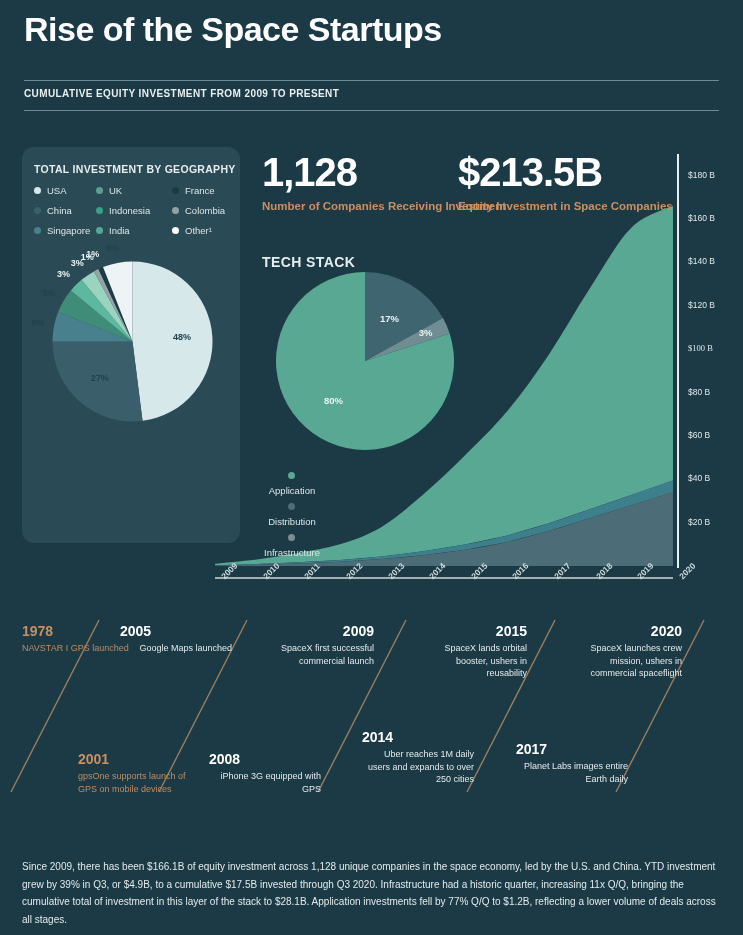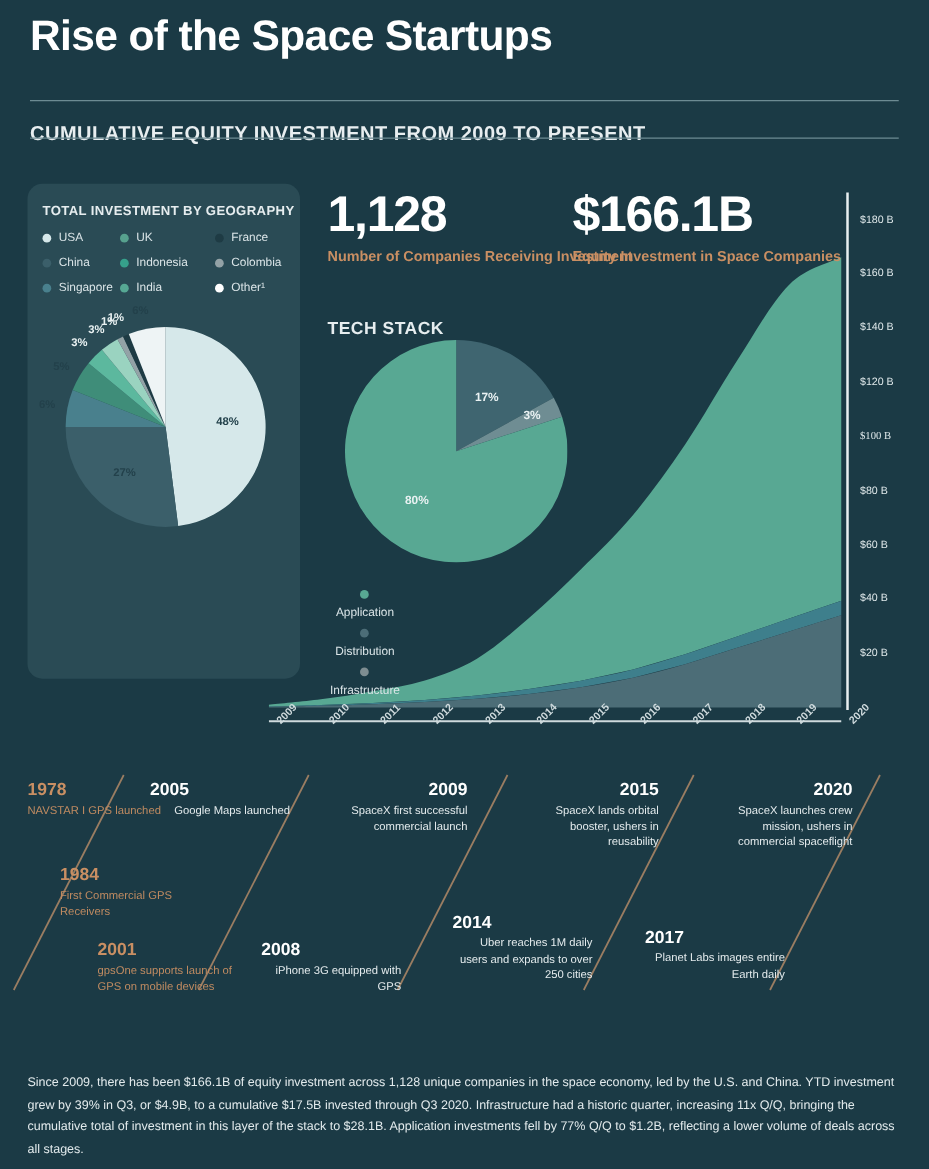--- a/index.html
+++ b/index.html
@@ -16,21 +16,21 @@
   
   .title{
     position:absolute;left:24px;top:10px;
     font-size:34px;font-weight:bold;letter-spacing:-0.5px;color:#ffffff;
   }
   .rule{position:absolute;left:24px;width:695px;height:1px;background:#6d8b93;}
   .rule-top{top:80px;}
   .rule-bot{top:110px;}
   .subtitle{
     position:absolute;left:24px;top:88px;
-    font-size:16px;font-weight:bold;letter-spacing:0.4px;color:#e8eef0;margin-top:11px;
+    font-size:10px;font-weight:bold;letter-spacing:0.4px;color:#e8eef0;
   }
 
   
   .geo-card{
     position:absolute;left:22px;top:147px;width:218px;height:396px;
     background:#2a4b55;border-radius:12px;
   }
   .geo-title{
     position:absolute;left:12px;top:16px;
     font-size:10.5px;font-weight:bold;letter-spacing:0.3px;color:#e6edef;
@@ -213,21 +213,21 @@
         </div>
     </div>
   </div>
 
   <div class="stat stat-1">
     <div class="num">1,128</div>
     <div class="cap">Number of Companies
 Receiving Investment</div>
   </div>
   <div class="stat stat-2">
-    <div class="num">$166.1B</div>
+    <div class="num">$213.5B</div>
     <div class="cap">Equity Investment in
 Space Companies</div>
   </div>
 
   <div class="ts-title">TECH STACK</div>
   <div class="ts-pie-wrap">
     <svg width="178" height="178" viewBox="0 0 178 178">
       <g id="ts-pie">
           <path d="M 89 89 L 89 0 A 89 89 0 0 1 166.99129452390386 46.12392300494734 Z" fill="#3f6570"></path>
           <path d="M 89 89 L 166.99129452390386 46.12392300494734 A 89 89 0 0 1 173.64402995026865 61.49748750062968 Z" fill="#6f8d93"></path>
@@ -259,23 +259,20 @@
     <svg width="743" height="210" id="tl-lines">
         <line x1="99" y1="8" x2="11" y2="180" stroke="#9a7d62" stroke-width="1.4"></line>
         <line x1="247" y1="8" x2="159" y2="180" stroke="#9a7d62" stroke-width="1.4"></line>
         <line x1="406" y1="8" x2="318" y2="180" stroke="#9a7d62" stroke-width="1.4"></line>
         <line x1="555" y1="8" x2="467" y2="180" stroke="#9a7d62" stroke-width="1.4"></line>
         <line x1="704" y1="8" x2="616" y2="180" stroke="#9a7d62" stroke-width="1.4"></line>
       </svg>
   <div class="tl-ev tan" style="left: 22px; top: 12px;">
         <div class="tl-yr">1978</div>
         <div class="tl-tx">NAVSTAR I GPS launched</div>
-      </div><div class="tl-ev tan" style="left: 48px; top: 80px;">
-        <div class="tl-yr">1984</div>
-        <div class="tl-tx">First Commercial GPS Receivers</div>
       </div><div class="tl-ev tan" style="left: 78px; top: 140px;">
         <div class="tl-yr">2001</div>
         <div class="tl-tx">gpsOne supports launch of GPS on mobile devices</div>
       </div><div class="tl-ev wht" style="left: 120px; top: 12px;">
         <div class="tl-yr">2005</div>
         <div class="tl-tx">Google Maps launched</div>
       </div><div class="tl-ev wht" style="left: 209px; top: 140px;">
         <div class="tl-yr">2008</div>
         <div class="tl-tx">iPhone 3G equipped with GPS</div>
       </div><div class="tl-ev wht ra" style="left: 262px; top: 12px;">

